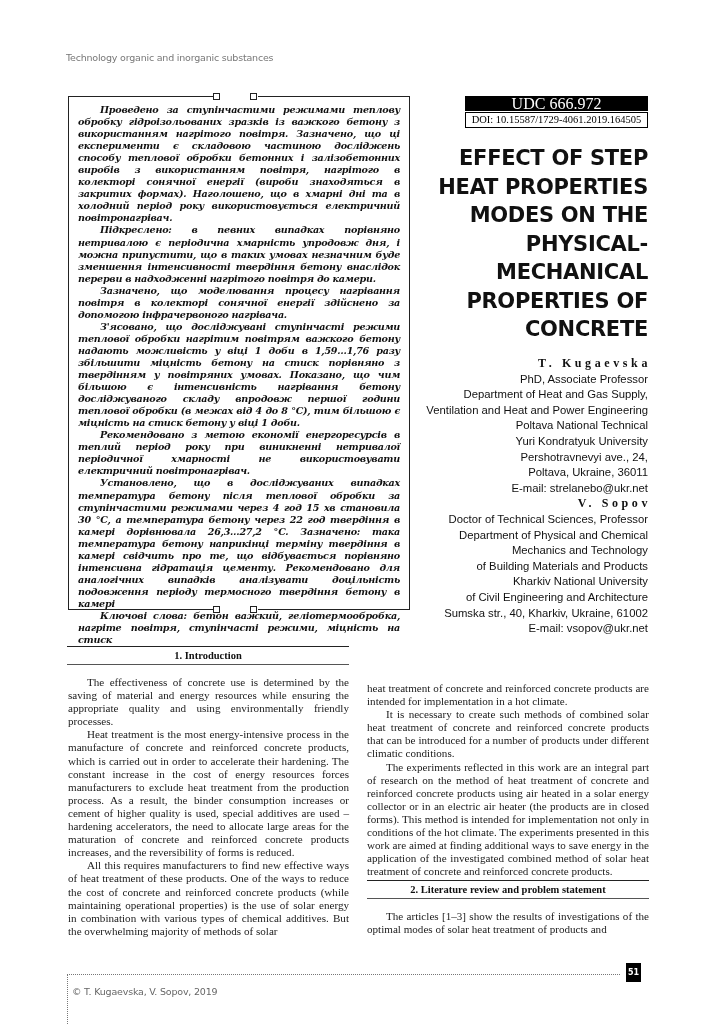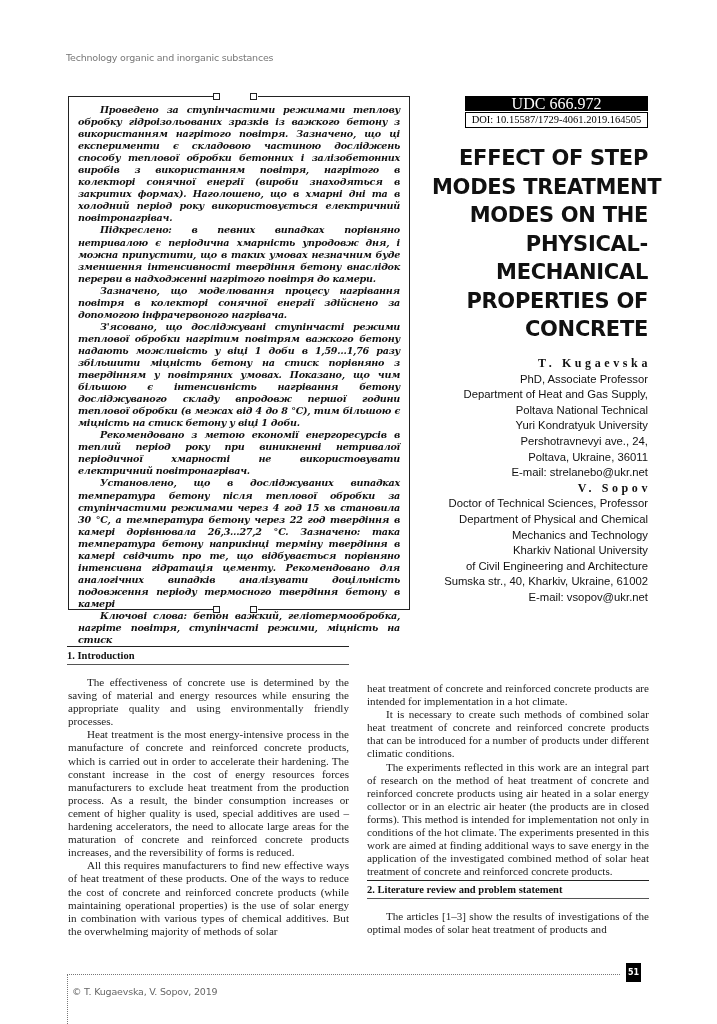--- a/index.html
+++ b/index.html
@@ -15,21 +15,21 @@
   .right-col { position: absolute; left: 432px; top: 96px; width: 216px; text-align: right; }
   .udc-box { position: absolute; right: 0; top: 0; width: 183px; height: 15px; background: #000; color: #fff; font-family: "Liberation Serif", serif; font-size: 16px; line-height: 15px; text-align: center; }
   .doi-box { position: absolute; right: 0; top: 16px; width: 181px; height: 14px; border: 1px solid #000; color: #000; font-family: "Liberation Serif", serif; font-size: 10.5px; line-height: 14px; text-align: center; white-space: nowrap; }
   .title { position: absolute; right: 0; top: 48px; width: 216px; font-family: "DejaVu Sans", sans-serif; font-weight: bold; font-size: 21px; line-height: 28.5px; letter-spacing: -0.3px; text-align: right; }
   .title span { display: block; white-space: nowrap; }
 
   .authors { position: absolute; right: 0; top: 260px; width: 260px; font-family: "Liberation Sans", sans-serif; font-size: 11.3px; line-height: 15.6px; text-align: right; }
   .author-name { font-weight: bold; letter-spacing: 3.6px; font-size: 12px; margin-right: -3px; font-family: Liberation Serif, serif; }
   .authors .line { white-space: nowrap; }
 
-  .section-head { position: absolute; font-family: "Liberation Serif", serif; font-weight: bold; font-size: 10.5px; text-align: left; border-top: 1.2px solid #222; border-bottom: 1.6px solid #555; height: 17px; line-height: 17px; }
+  .section-head { position: absolute; font-family: "Liberation Serif", serif; font-weight: bold; font-size: 10.5px; text-align: center; border-top: 1.2px solid #222; border-bottom: 1.6px solid #555; height: 17px; line-height: 17px; }
   .body-col { position: absolute; font-family: "Liberation Serif", serif; font-size: 11.1px; line-height: 13.1px; text-align: justify; color: #1a1a1a; }
   .body-col p { margin: 0; text-indent: 19px; }
   .body-col p.noindent { text-indent: 0; margin-top: 32px; }
 
   .footer-rule-h { position: absolute; left: 67px; top: 974px; width: 553px; border-top: 1px dotted #777; height: 0; }
   .footer-rule-v { position: absolute; left: 67px; top: 974px; height: 50px; border-left: 1px dotted #777; width: 0; }
   .page-num { position: absolute; left: 626px; top: 963px; width: 15px; height: 19px; background: #000; color: #fff; font-family: "DejaVu Sans", sans-serif; font-weight: bold; font-size: 8px; line-height: 19px; text-align: center; }
   .copyright { position: absolute; left: 72px; top: 986px; font-family: "DejaVu Sans", sans-serif; font-size: 9.5px; color: #666; letter-spacing: -0.2px; }
 </style>
 </head>
@@ -58,41 +58,43 @@
     <p>Установлено, що в досліджуваних випадках температура бетону після теплової обробки за ступінчастими режимами через 4 год 15 хв становила 30 °C, а температура бетону через 22 год твердіння в камері дорівнювала 26,3…27,2 °C. Зазначено: така температура бетону наприкінці терміну твердіння в камері свідчить про те, що відбувається порівняно інтенсивна гідратація цементу. Рекомендовано для аналогічних випадків аналізувати доцільність подовження періоду термосного твердіння бетону в камері</p>
     <p>Ключові слова: бетон важкий, геліотермообробка, нагріте повітря, ступінчасті режими, міцність на стиск</p>
   </div>
 </div>
 
 <div class="right-col">
   <div class="udc-box">UDC 666.972</div>
   <div class="doi-box">DOI: 10.15587/1729-4061.2019.164505</div>
   <div class="title">
     <span>EFFECT OF STEP</span>
-    <span>MODES TREATMENT</span>
+    <span>HEAT PROPERTIES</span>
     <span>MODES ON THE</span>
     <span>PHYSICAL-</span>
     <span>MECHANICAL</span>
     <span>PROPERTIES OF</span>
     <span>CONCRETE</span>
   </div>
 
   <div class="authors">
     <div class="line author-name">T. Kugaevska</div>
     <div class="line">PhD, Associate Professor</div>
     <div class="line">Department of Heat and Gas Supply,</div>
+    <div class="line">Ventilation and Heat and Power Engineering</div>
     <div class="line">Poltava National Technical</div>
     <div class="line">Yuri Kondratyuk University</div>
     <div class="line">Pershotravnevyi ave., 24,</div>
     <div class="line">Poltava, Ukraine, 36011</div>
     <div class="line">E-mail: strelanebo@ukr.net</div>
     <div class="line author-name">V. Sopov</div>
     <div class="line">Doctor of Technical Sciences, Professor</div>
     <div class="line">Department of Physical and Chemical</div>
     <div class="line">Mechanics and Technology</div>
+    <div class="line">of Building Materials and Products</div>
     <div class="line">Kharkiv National University</div>
     <div class="line">of Civil Engineering and Architecture</div>
     <div class="line">Sumska str., 40, Kharkiv, Ukraine, 61002</div>
     <div class="line">E-mail: vsopov@ukr.net</div>
   </div>
 </div>
 
 <div class="section-head" style="left:67px;top:646px;width:282px;">1. Introduction</div>
 
 <div class="body-col" style="left:68px;top:676px;width:281px;">

